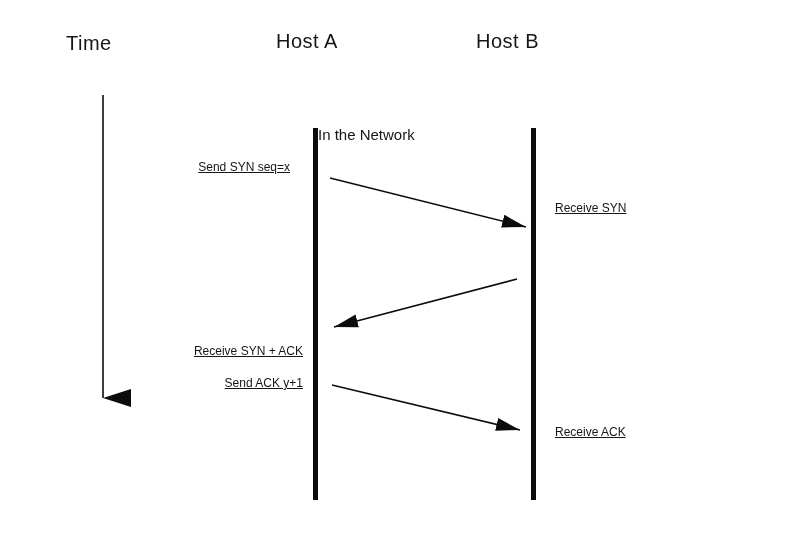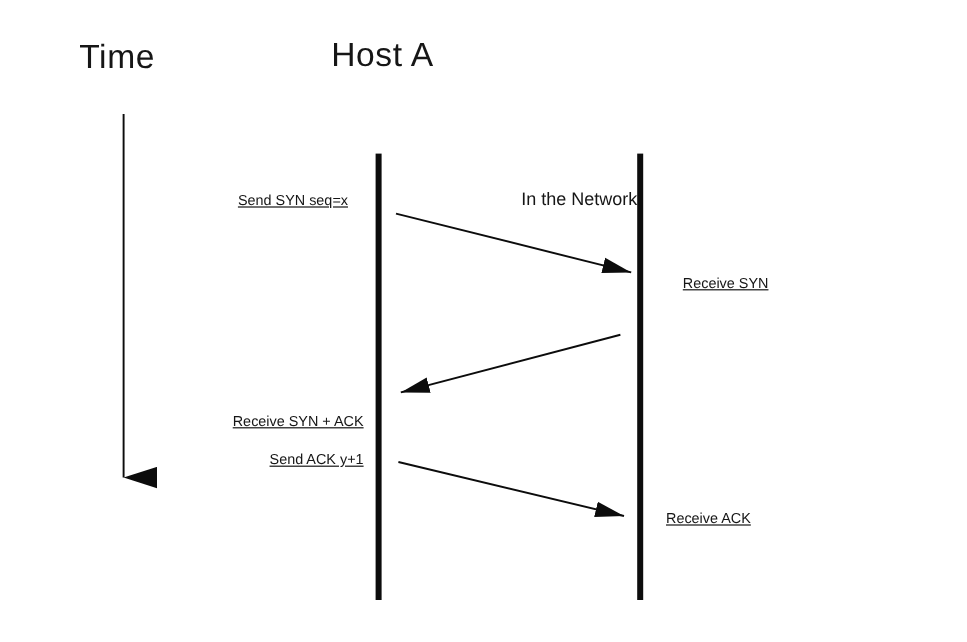--- a/index.html
+++ b/index.html
@@ -11,35 +11,35 @@
     position: relative;
     width: 806px;
     height: 535px;
     background: #ffffff;
     font-family: "Liberation Sans", "DejaVu Sans", sans-serif;
     color: #161616;
     overflow: hidden;
   }
   .abs { position: absolute; }
   .heading {
-    font-size: 28px;
+    font-size: 20px;
     font-weight: 500;
     letter-spacing: 0.5px;
     white-space: nowrap;
   }
   .msg-label {
     font-size: 12px;
     font-weight: 400;
     white-space: nowrap;
     line-height: 21px;
     text-decoration: underline;
   }
   .right-align { text-align: right; }
   .left-align  { text-align: left; }
-  .center-align { text-align: right; margin-top: 32px; }
+  .center-align { text-align: left; }
   .lifeline {
     width: 5px;
     background: #0c0c0c;
   }
   .network-label {
     font-size: 15px;
     font-weight: 400;
     white-space: nowrap;
   }
   svg.arrow-layer {
@@ -50,31 +50,32 @@
     pointer-events: none;
   }
 </style>
 </head>
 <body>
 
 <div id="canvas">
 
   <div class="abs heading" style="left:66px; top:32px;">Time</div>
   <div class="abs heading" style="left:276px; top:30px;">Host A</div>
+  <div class="abs heading" style="left:476px; top:30px;">Host B</div>
 
   <div class="abs lifeline" style="left:313px; top:128px; height:372px;"></div>
   <div class="abs lifeline" style="left:531px; top:128px; height:372px;"></div>
 
   <div class="abs network-label center-align" style="left:318px; top:126px; width:213px;">In the Network</div>
 
   <div class="abs msg-label right-align" style="left:90px; top:157px; width:200px;">Send SYN seq=x</div>
   <div class="abs msg-label right-align" style="left:90px; top:314px; width:213px;margin-top:27px;">Receive SYN + ACK</div>
   <div class="abs msg-label right-align" style="left:90px; top:373px; width:213px;">Send ACK y+1</div>
 
-  <div class="abs msg-label left-align" style="left:569px; top:198px;margin-top:28px;">Receive SYN</div>
+  <div class="abs msg-label left-align" style="left:555px; top:198px;">Receive SYN</div>
   <div class="abs msg-label left-align" style="left:555px; top:422px;">Receive ACK</div>
 
   <svg class="arrow-layer" viewBox="0 0 806 535" xmlns="http://www.w3.org/2000/svg">
     <defs>
       <marker id="msg-arrowhead" markerUnits="userSpaceOnUse" markerWidth="26" markerHeight="16" refX="24" refY="8" orient="auto">
         <path d="M0,1.5 L24,8 L0,14.5 Z" fill="#0c0c0c"></path>
       </marker>
       <marker id="time-arrowhead" markerUnits="userSpaceOnUse" markerWidth="20" markerHeight="30" refX="9" refY="28" orient="auto">
         <path d="M0,0 L18,0 L9,28 Z" fill="#0c0c0c"></path>
       </marker>

